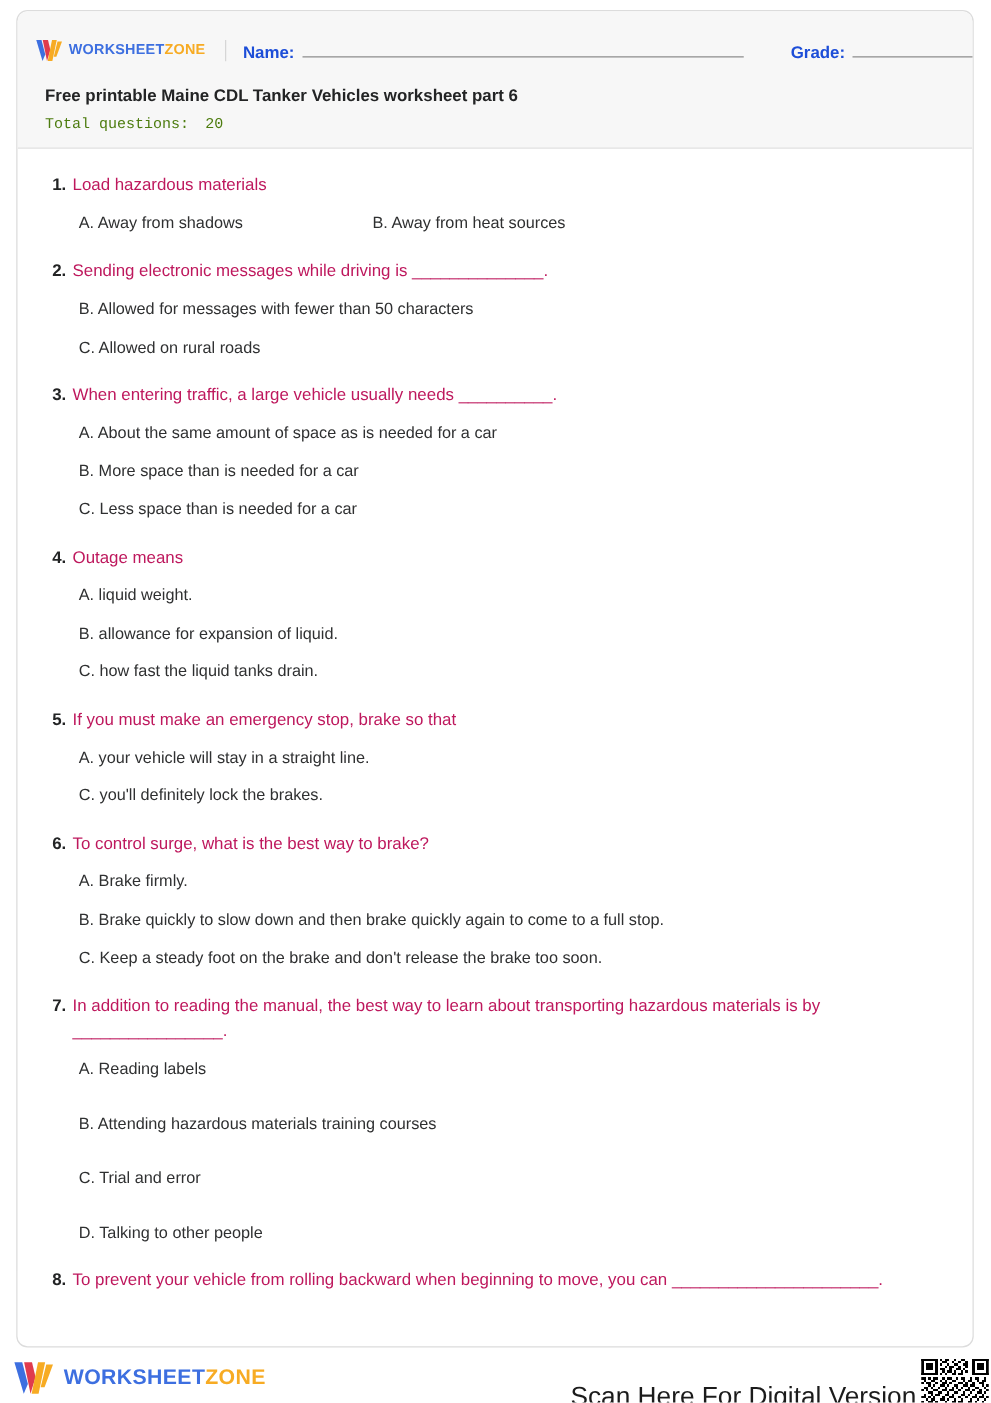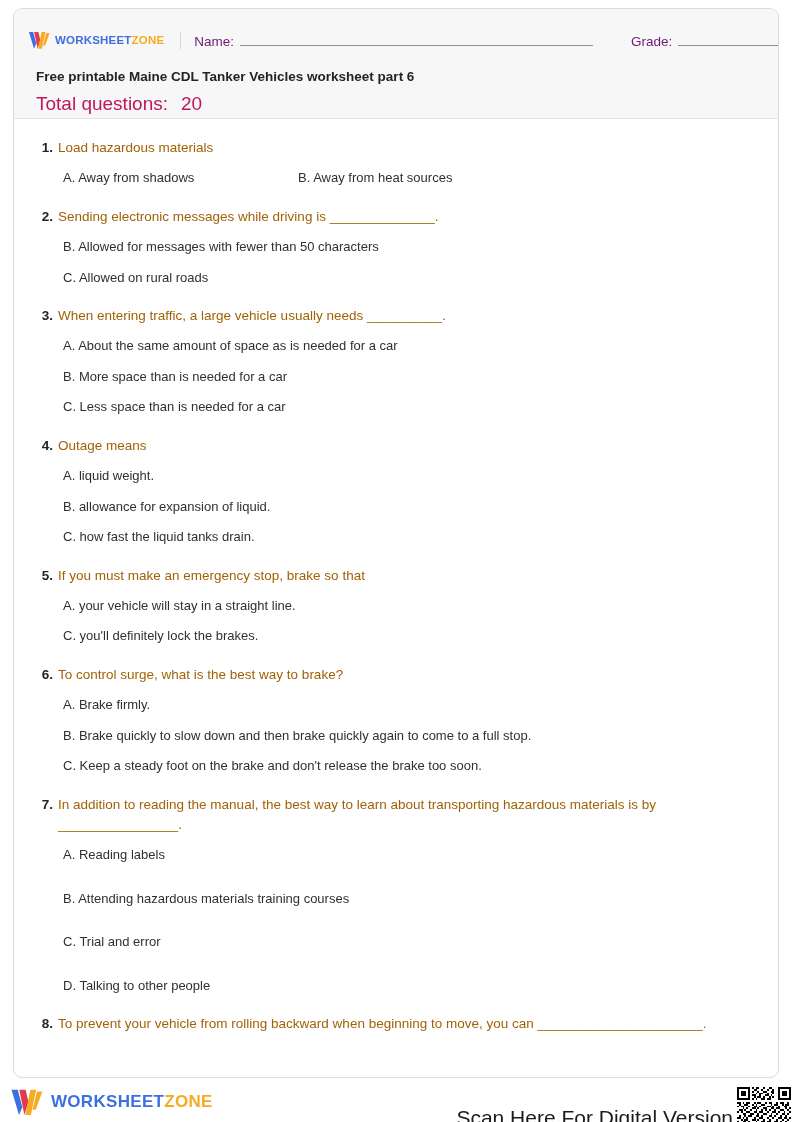--- a/index.html
+++ b/index.html
@@ -78,46 +78,48 @@
     flex: 0 0 auto;
   }
 
   .field {
     display: flex;
     align-items: baseline;
     flex: 0 0 auto;
   }
   .field-label {
     font-size: 13.5px;
-    color: #701a75;
+    color: #1d4ed8;
     white-space: nowrap;
+    font-weight: bold;
   }
   .field-line {
     border-bottom: 1px solid #8d8d8d;
     height: 13px;
     margin-left: 6px;
   }
   .name-line { width: 353px; }
   .grade-line { width: 210px; }
   .grade-field { margin-left: 38px; }
 
   .header-title-wrap {
     padding: 12px 0 0 22px;
   }
   .sheet-title {
     font-size: 13.5px;
     font-weight: bold;
     color: #232425;
     line-height: 1.45;
   }
   .sheet-meta {
-    font-size: 19px;
-    color: #be185d;
+    font-size: 12px;
+    color: #4d7c0f;
     margin-top: 4px;
     line-height: 1.4;
+    font-family: Liberation Mono, monospace;
   }
   .sheet-meta .meta-val { margin-left: 13px; }
 
   
   .questions {
     padding: 19px 22px 0 22px;
   }
   .qblock {
     margin-bottom: 19px;
   }
@@ -132,21 +134,21 @@
     font-size: 13.5px;
     font-weight: bold;
     color: #232425;
     line-height: 1.5;
     padding-right: 5px;
     box-sizing: border-box;
   }
   .qtext {
     flex: 1 1 auto;
     font-size: 13.5px;
-    color: #a16207;
+    color: #be185d;
     line-height: 1.5;
   }
   .opts {
     margin-top: 10px;
     padding-left: 27px;
     align-items: flex-end;
   }
   .opt {
     font-size: 13px;
     color: #2f3031;

